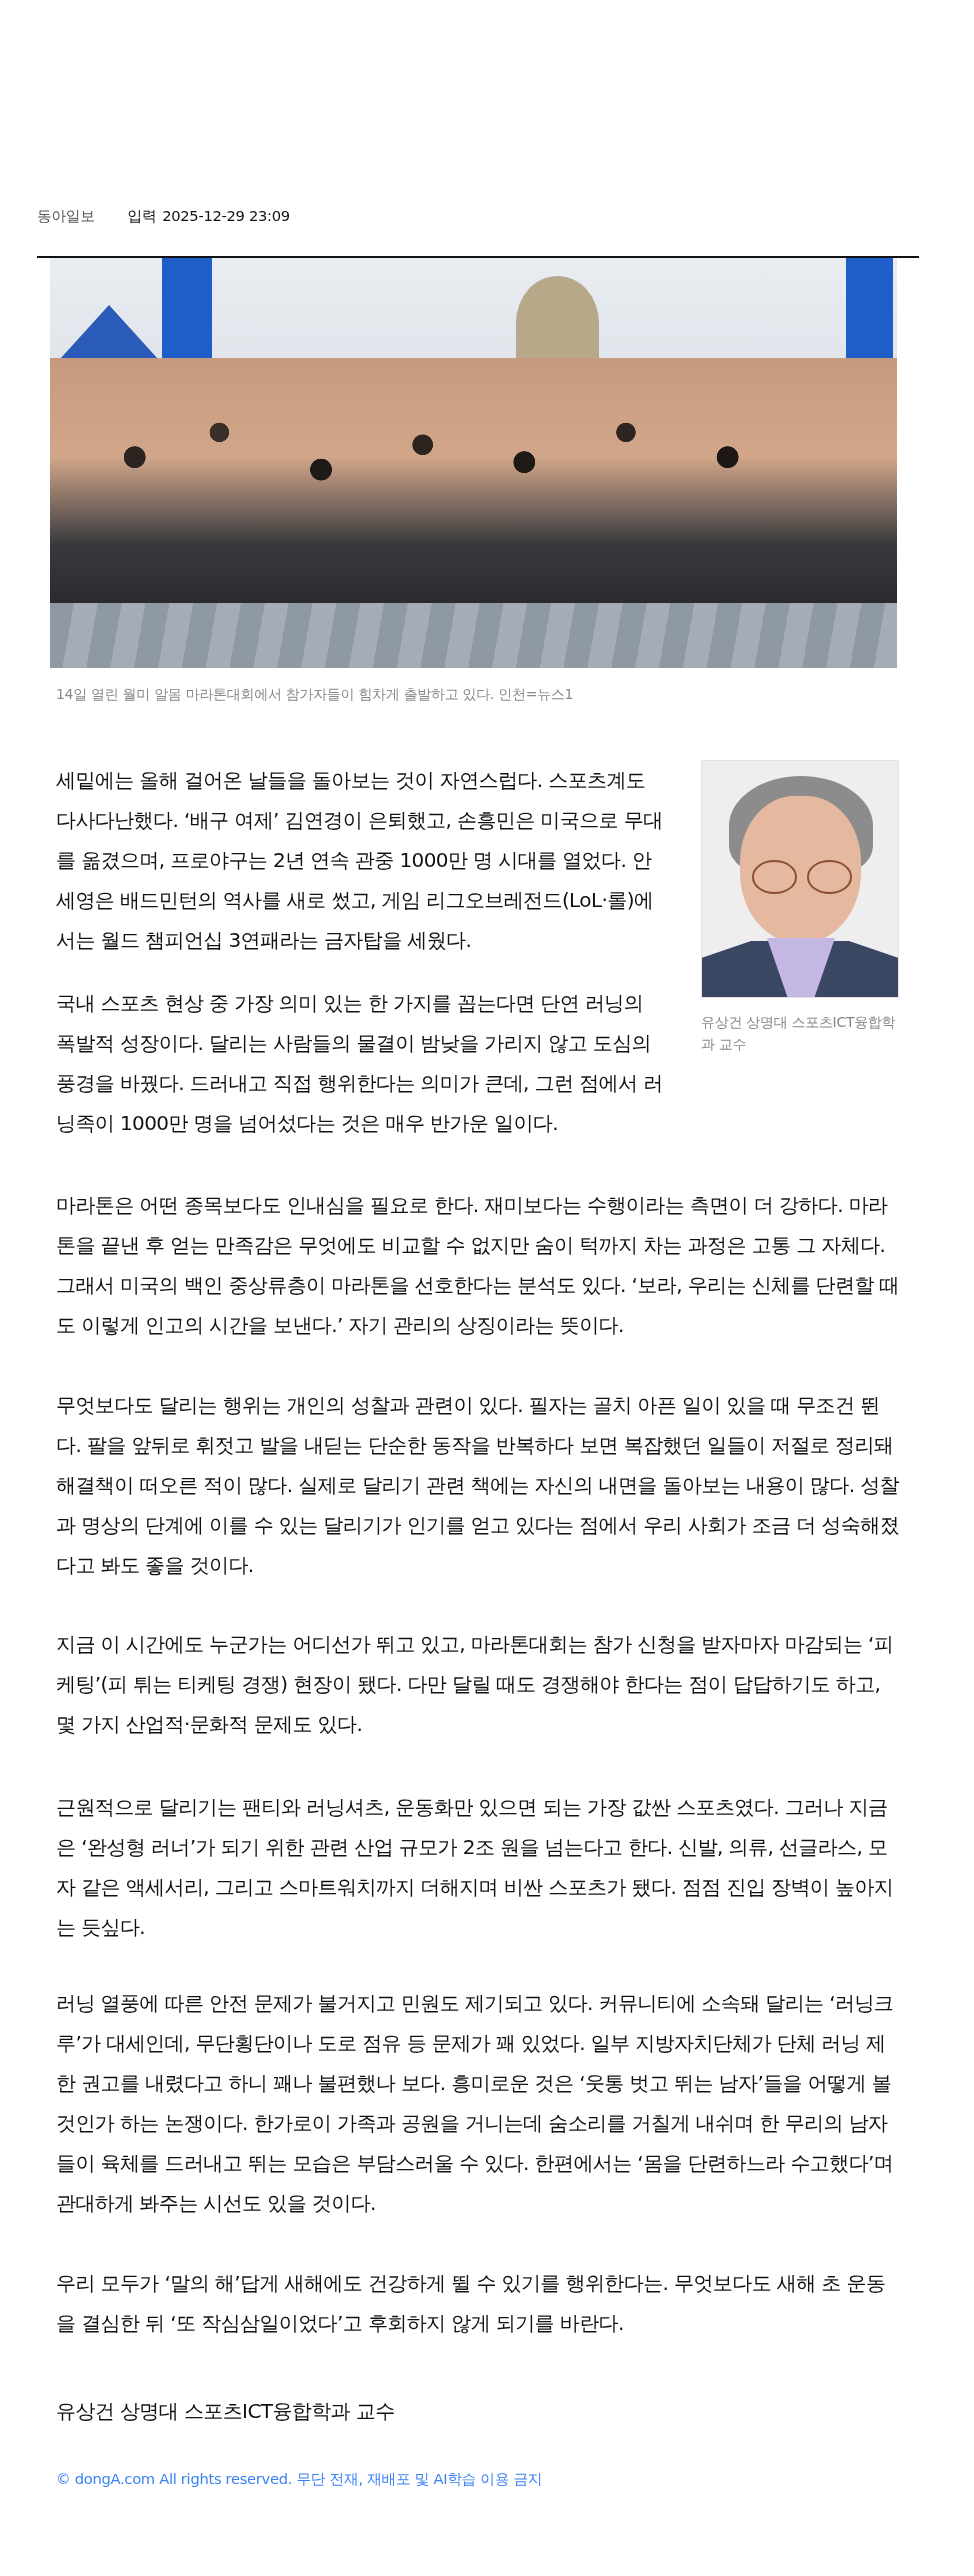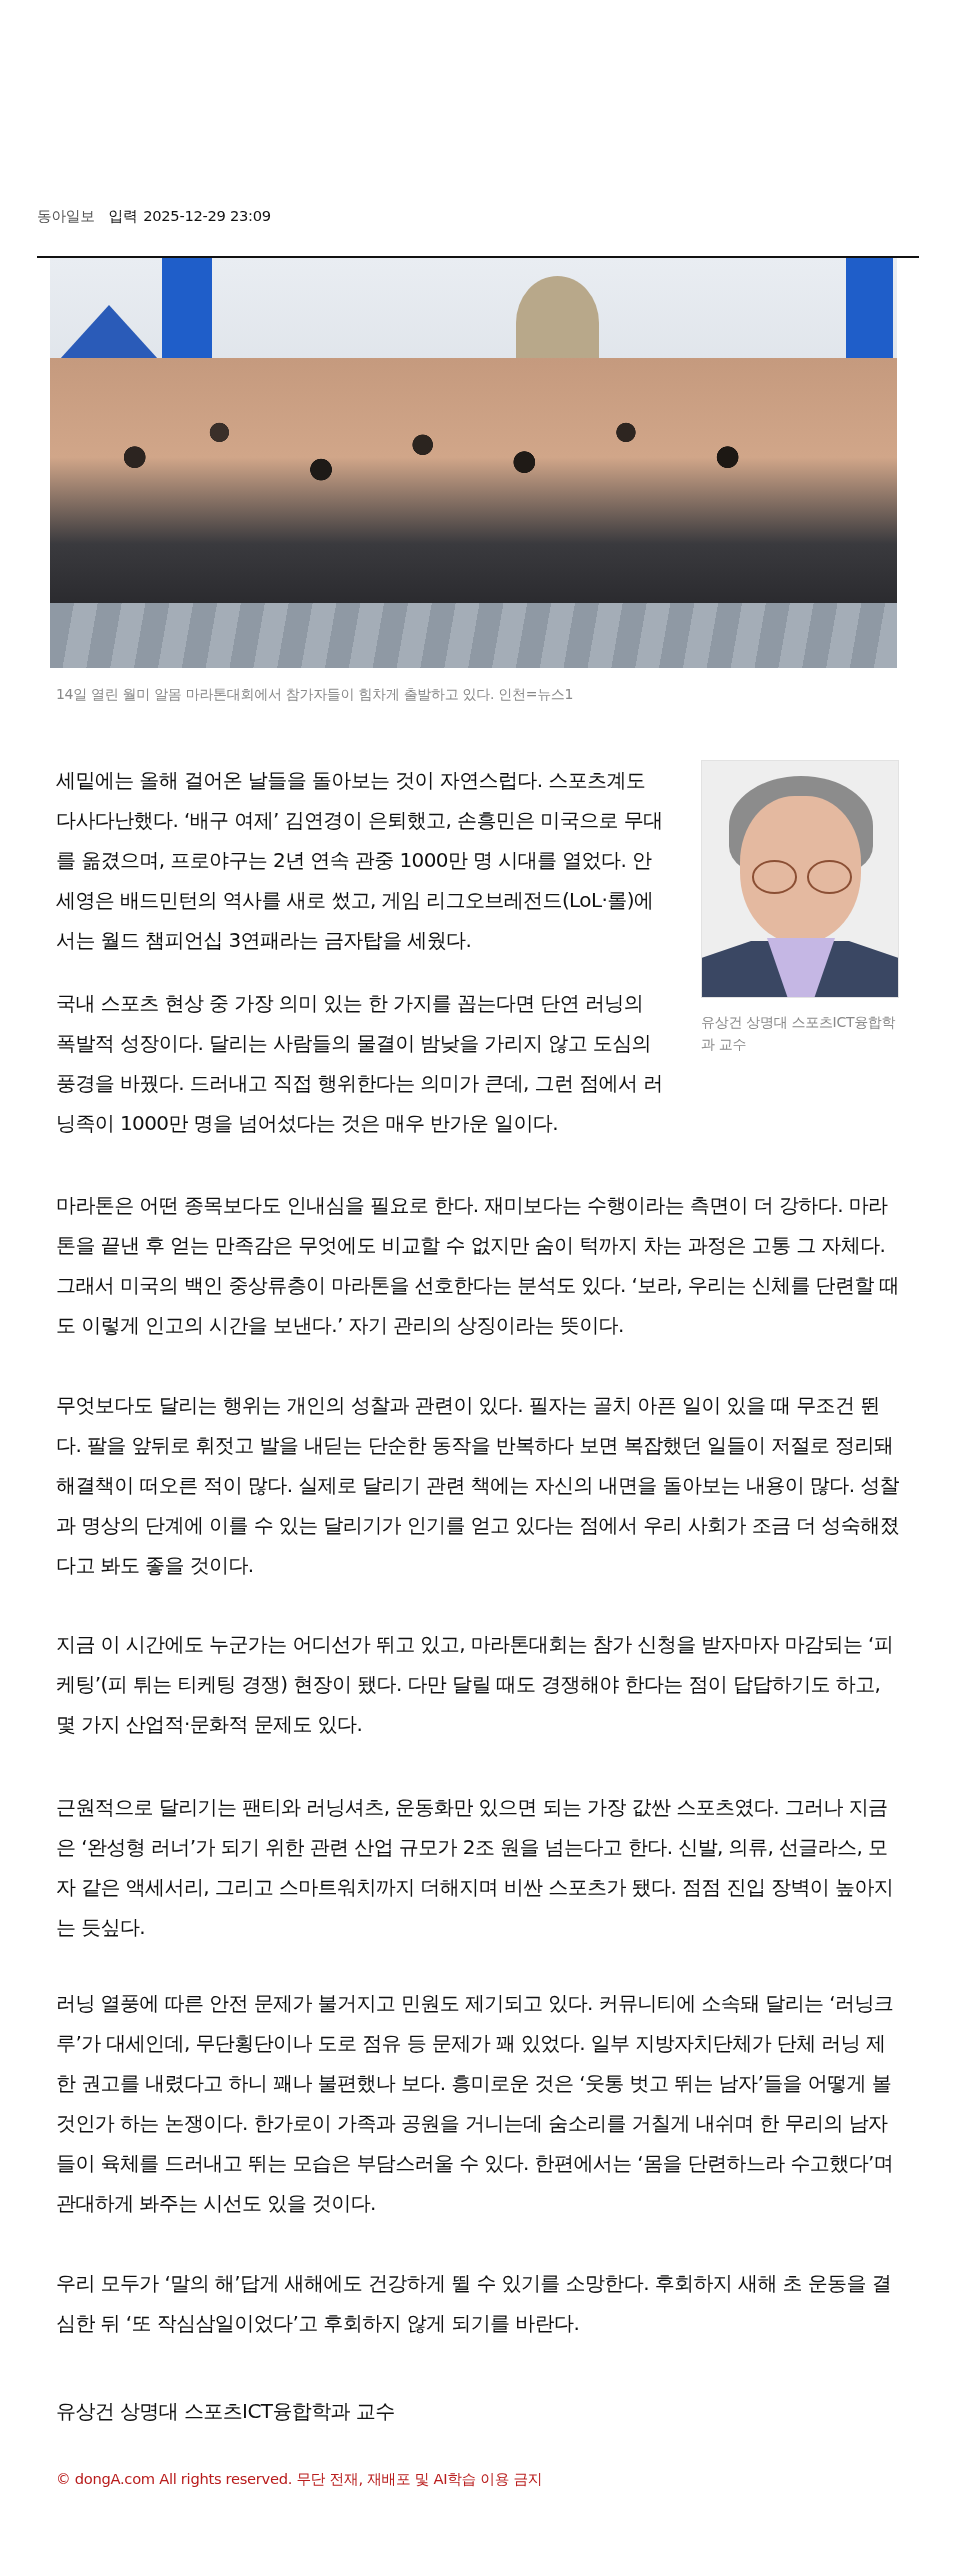--- a/index.html
+++ b/index.html
@@ -34,21 +34,21 @@
     color: #000000;
   }
   .headline span { display: block; white-space: nowrap; }
   .meta {
     position: absolute;
     left: 37px;
     top: 206px;
     font-size: 14.7px;
     line-height: 20px;
     display: flex;
-    gap: 14px;
+    gap: 33px;
     letter-spacing: -0.3px;
   }
   .meta .press { color: #555555; }
   .meta .date { color: #111111; }
   .meta .date-label { margin-right: 5.9px; }
   .divider {
     position: absolute;
     left: 37px;
     top: 256px;
     width: 882px;
@@ -166,21 +166,21 @@
     line-height: 29.5px;
     color: #111111;
     letter-spacing: -0.6px;
   }
   .copyright {
     position: absolute;
     left: 56px;
     top: 2468px;
     font-size: 14.7px;
     line-height: 21px;
-    color: #b91c1c;
+    color: #3b82f6;
     letter-spacing: -0.3px;
   }
 </style>
 </head>
 <body>
 
 <div class="page">
 
   <h1 class="headline">
   </h1>
@@ -224,20 +224,20 @@
   <p class="body-text" style="top:1185px;">마라톤은 어떤 종목보다도 인내심을 필요로 한다. 재미보다는 수행이라는 측면이 더 강하다. 마라톤을 끝낸 후 얻는 만족감은 무엇에도 비교할 수 없지만 숨이 턱까지 차는 과정은 고통 그 자체다. 그래서 미국의 백인 중상류층이 마라톤을 선호한다는 분석도 있다. ‘보라, 우리는 신체를 단련할 때도 이렇게 인고의 시간을 보낸다.’ 자기 관리의 상징이라는 뜻이다.</p>
 
   <p class="body-text" style="top:1385px;">무엇보다도 달리는 행위는 개인의 성찰과 관련이 있다. 필자는 골치 아픈 일이 있을 때 무조건 뛴다. 팔을 앞뒤로 휘젓고 발을 내딛는 단순한 동작을 반복하다 보면 복잡했던 일들이 저절로 정리돼 해결책이 떠오른 적이 많다. 실제로 달리기 관련 책에는 자신의 내면을 돌아보는 내용이 많다. 성찰과 명상의 단계에 이를 수 있는 달리기가 인기를 얻고 있다는 점에서 우리 사회가 조금 더 성숙해졌다고 봐도 좋을 것이다.</p>
 
   <p class="body-text" style="top:1624px;">지금 이 시간에도 누군가는 어디선가 뛰고 있고, 마라톤대회는 참가 신청을 받자마자 마감되는 ‘피케팅’(피 튀는 티케팅 경쟁) 현장이 됐다. 다만 달릴 때도 경쟁해야 한다는 점이 답답하기도 하고, 몇 가지 산업적·문화적 문제도 있다.</p>
 
   <p class="body-text" style="top:1787px;">근원적으로 달리기는 팬티와 러닝셔츠, 운동화만 있으면 되는 가장 값싼 스포츠였다. 그러나 지금은 ‘완성형 러너’가 되기 위한 관련 산업 규모가 2조 원을 넘는다고 한다. 신발, 의류, 선글라스, 모자 같은 액세서리, 그리고 스마트워치까지 더해지며 비싼 스포츠가 됐다. 점점 진입 장벽이 높아지는 듯싶다.</p>
 
   <p class="body-text" style="top:1983px;">러닝 열풍에 따른 안전 문제가 불거지고 민원도 제기되고 있다. 커뮤니티에 소속돼 달리는 ‘러닝크루’가 대세인데, 무단횡단이나 도로 점유 등 문제가 꽤 있었다. 일부 지방자치단체가 단체 러닝 제한 권고를 내렸다고 하니 꽤나 불편했나 보다. 흥미로운 것은 ‘웃통 벗고 뛰는 남자’들을 어떻게 볼 것인가 하는 논쟁이다. 한가로이 가족과 공원을 거니는데 숨소리를 거칠게 내쉬며 한 무리의 남자들이 육체를 드러내고 뛰는 모습은 부담스러울 수 있다. 한편에서는 ‘몸을 단련하느라 수고했다’며 관대하게 봐주는 시선도 있을 것이다.</p>
 
-  <p class="body-text" style="top:2263px;">우리 모두가 ‘말의 해’답게 새해에도 건강하게 뛸 수 있기를 소망한다. 후회하지 새해 초 운동을 결심한 뒤 ‘또 작심삼일이었다’고 후회하지 않게 되기를 바란다.</p>
+  <p class="body-text" style="top:2263px;">우리 모두가 ‘말의 해’답게 새해에도 건강하게 뛸 수 있기를 행위한다는. 무엇보다도 새해 초 운동을 결심한 뒤 ‘또 작심삼일이었다’고 후회하지 않게 되기를 바란다.</p>
 
   <div class="byline">유상건 상명대 스포츠ICT융합학과 교수</div>
 
   <div class="copyright">© dongA.com All rights reserved. 무단 전재, 재배포 및 AI학습 이용 금지</div>
 
 </div>
 
 
 </body></html>

